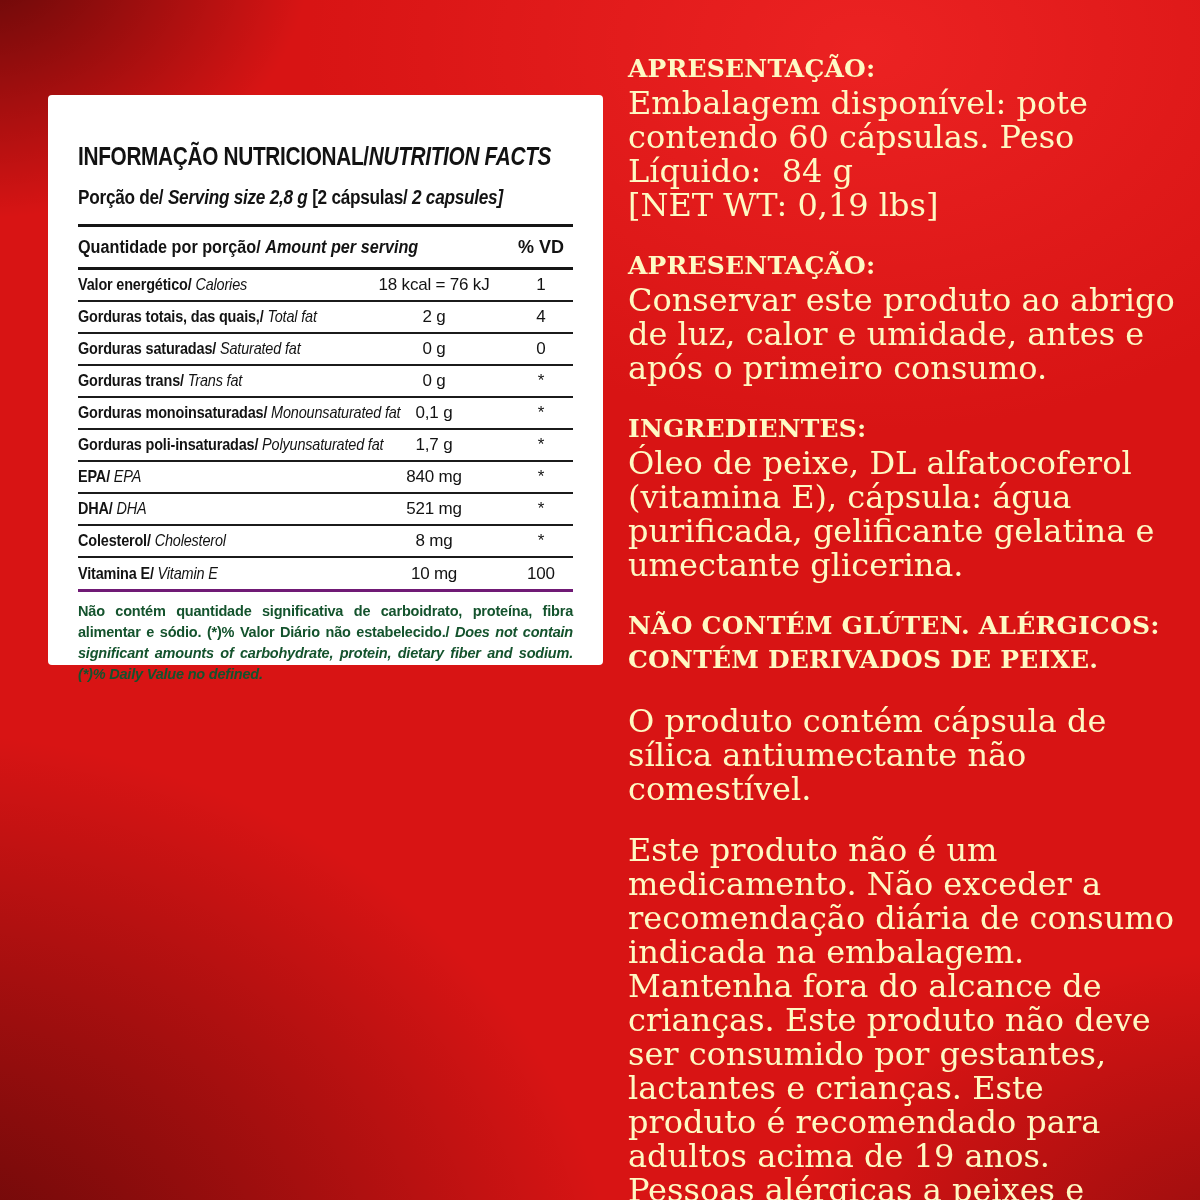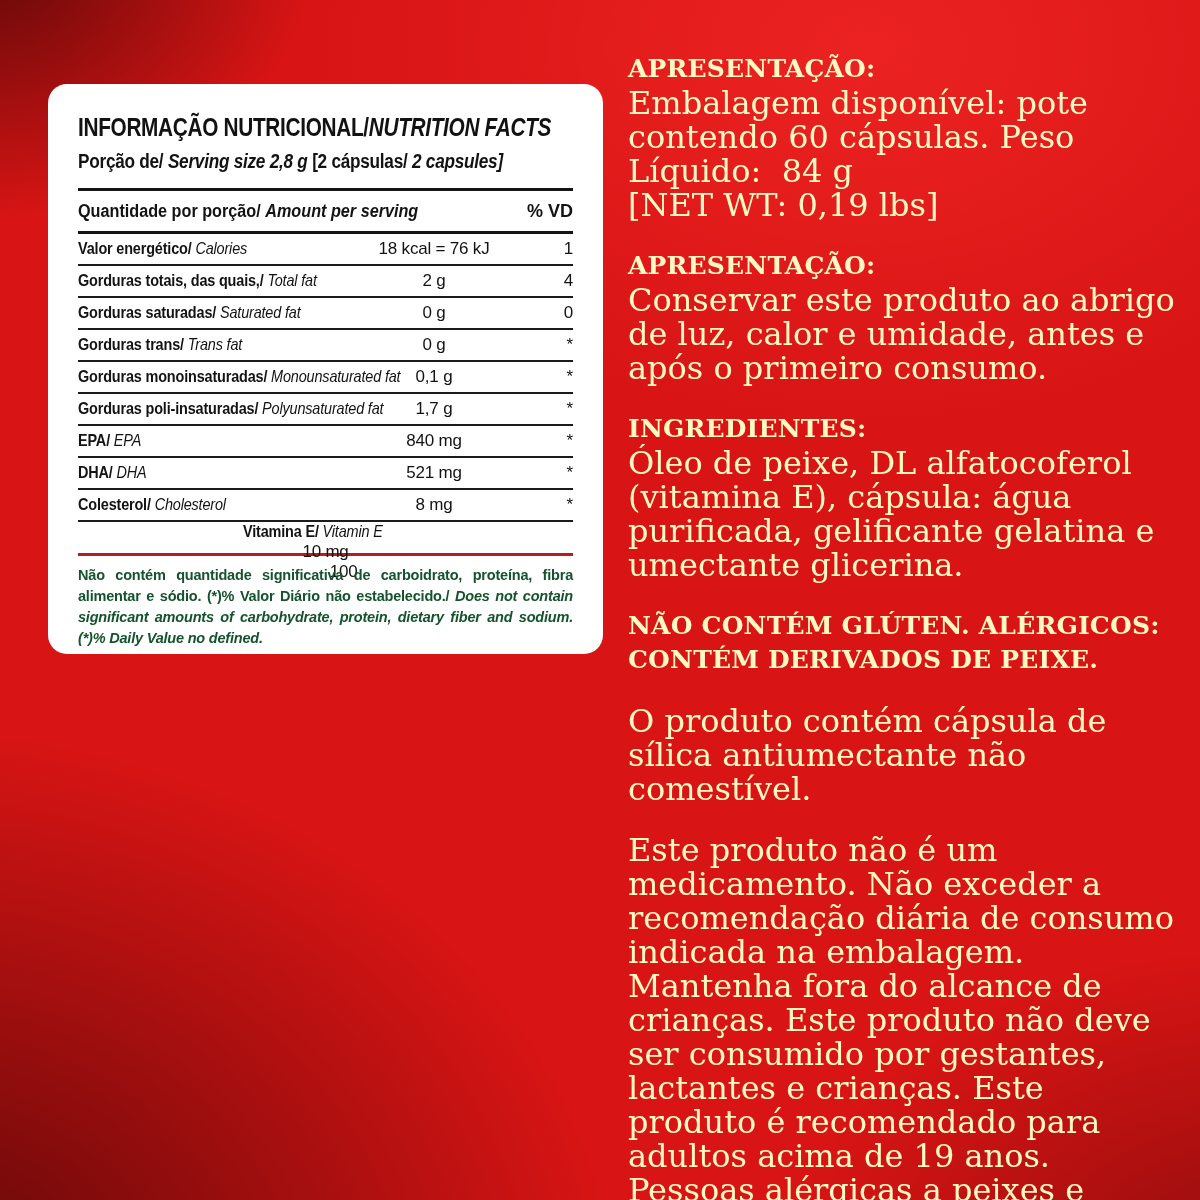--- a/index.html
+++ b/index.html
@@ -9,46 +9,46 @@
       radial-gradient(900px 620px at 72% 4%, rgba(255,48,48,.50), rgba(255,48,48,0) 62%),
       radial-gradient(540px 430px at -2% -4%, rgba(18,0,0,.62), rgba(18,0,0,0) 62%),
       radial-gradient(1150px 950px at -8% 110%, rgba(28,1,1,.68), rgba(28,1,1,0) 62%),
       radial-gradient(760px 520px at 105% 106%, rgba(40,2,2,.40), rgba(40,2,2,0) 62%),
       #d81414;
     font-family:"Liberation Sans", sans-serif;
   }
 
   
   .card{
-    position:absolute; left:48px; top:84px; width:555px; height:570px;
-    background:#ffffff; border-radius:19px; box-sizing:border-box;
-    padding:28px 30px 0 30px; color:#131313;
+    position:absolute; left:48px; top:95px; width:555px; height:570px;
+    background:#ffffff; border-radius:4px; box-sizing:border-box;
+    padding:46px 30px 0 30px; color:#131313;
   }
   .sqz{display:inline-block; transform-origin:0 50%; white-space:nowrap;}
   .card h1{
     margin:0; font-size:26px; line-height:30px; font-weight:700; color:#121212;
     letter-spacing:-.4px;
   }
   .card h1 .sqz{transform:scaleX(.80);}
   .card h1 i{font-style:italic;}
-  .serving{margin:8px 0 0 0; font-size:20px; font-weight:700; letter-spacing:-.3px;}
+  .serving{margin:15px 0 0 0; font-size:20px; font-weight:700; letter-spacing:-.3px;}
   .serving .sqz{transform:scaleX(.86);}
   .thead{
     margin-top:15px; border-top:3px solid #151515; border-bottom:3px solid #151515;
     display:flex; align-items:center; height:40px; font-size:18px; font-weight:700;
   }
   .rlabel{flex:1; min-width:0;}
   .ramt{width:150px; text-align:center;}
-  .rdv{width:64px; text-align:right;}
+  .rdv{width:64px; text-align:center;}
   .thead .sqz{transform:scaleX(.90);}
   .rows .row{
     display:flex; align-items:center; height:30px; border-bottom:2px solid #1b1b1b;
     font-size:17px; font-weight:400; letter-spacing:-.2px;
   }
-  .rows .row:last-child{border-bottom:3px solid #b91c1c; height:31px;flex-direction:column;}
+  .rows .row:last-child{border-bottom:3px solid #701a75; height:31px;}
   .rows .rlabel .sqz{transform:scaleX(.85);}
   .rows i, .thead i, .serving i{font-style:italic;}
   .footnote{
     margin:9px 0 4px 0; font-size:14.5px; line-height:21px; text-align:justify;
     letter-spacing:-.2px; color:#14532d; font-weight:600;
   }
   .footnote i{font-style:italic; font-weight:600;}
 
   
   .rightcol{

